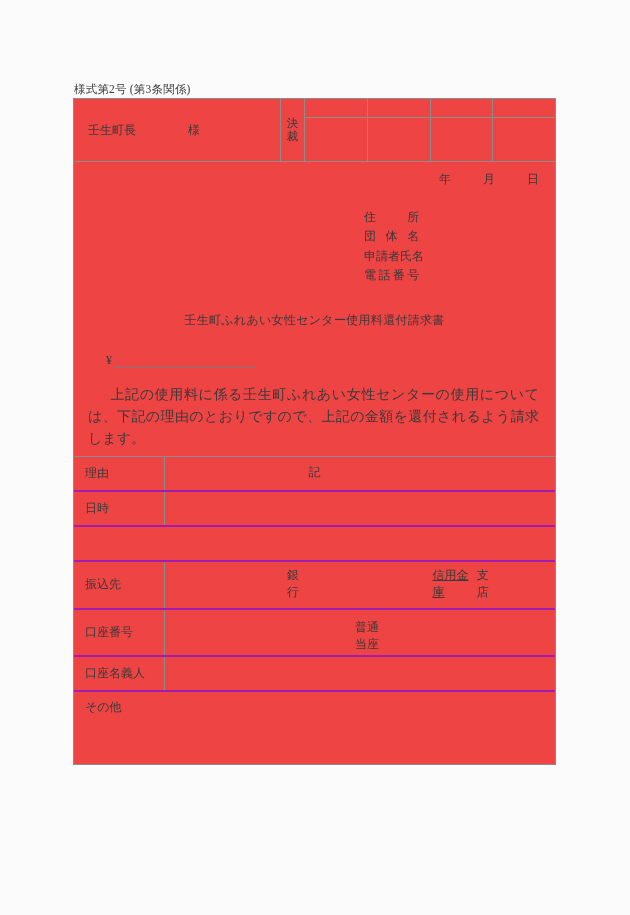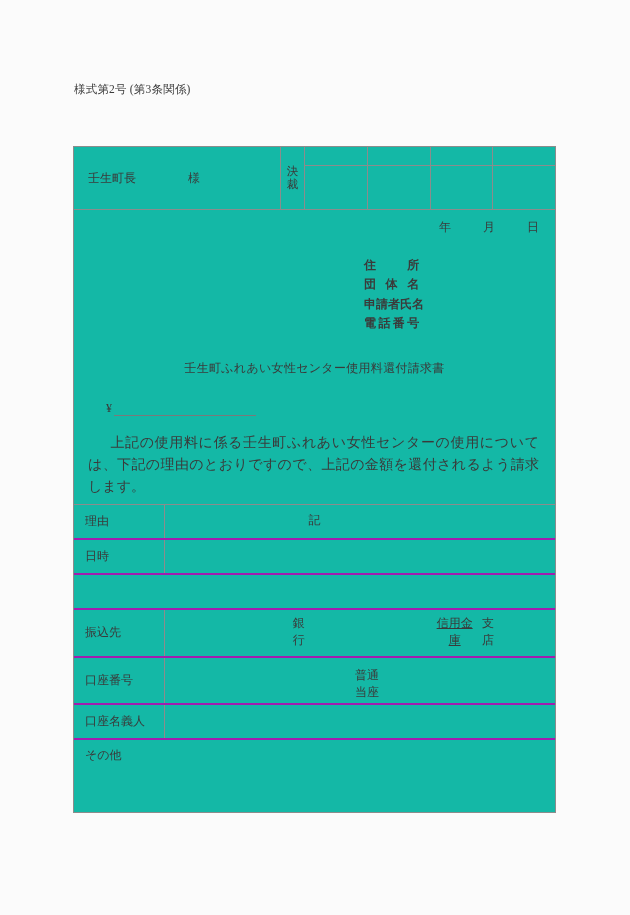--- a/index.html
+++ b/index.html
@@ -32,22 +32,21 @@
   }
 
   
   .frame {
     position: absolute;
     left: 73px;
     top: 98px;
     width: 483px;
     border: 1px solid #8c8c8c;
     box-sizing: border-box;
-    background: #14b8a6;
-    margin-top: 48px;
+    background: #ef4444;
   }
 
   
   .header-row {
     display: flex;
     align-items: stretch;
     height: 62px;
   }
   .addressee {
     flex: 1 1 auto;
@@ -115,21 +114,21 @@
     font-size: 12px;
   }
   .date-line span { margin-left: 32px; }
 
   .applicant-block {
     margin-top: 20px;
     padding-left: 290px;
     font-size: 12px;
     line-height: 1.62;
   }
-  .applicant-block div { white-space: nowrap; font-weight: bold; }
+  .applicant-block div { white-space: nowrap; }
   .j4 {
     display: inline-block;
     width: 4.6em;
     text-align: justify;
     text-align-last: justify;
   }
 
   .doc-title {
     margin-top: 26px;
     text-align: center;
@@ -189,21 +188,21 @@
     box-sizing: border-box;
     white-space: nowrap;
   }
   .detail-value {
     flex: 1 1 auto;
     box-sizing: border-box;
     font-size: 12px;
     position: relative;
   }
 
-  .row-bank { min-height: 40px; text-align: center; }
+  .row-bank { min-height: 40px; }
   .bank-inner {
     display: flex;
     flex-direction: row;
     justify-content: center;
     height: 100%;
     padding: 5px 0 5px 0;
     line-height: 1.45;
   }
   .bank-l1 {
     padding-left: 122px;

